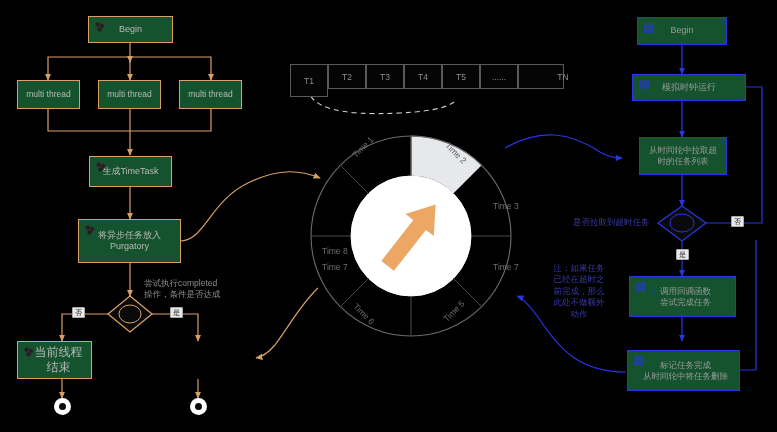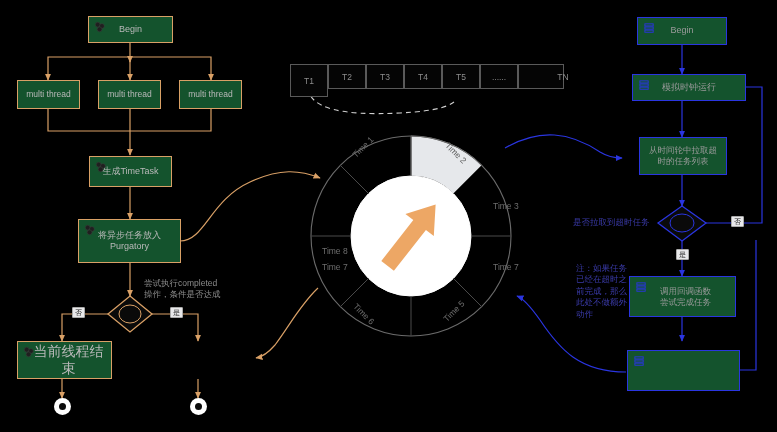--- a/index.html
+++ b/index.html
@@ -162,21 +162,21 @@
     <span class="lbl" style="white-space:pre-line;">将异步任务放入
 Purgatory</span>
   </div>
 
   <div class="freetext" style="left:144px;top:278px;white-space:pre-line;">尝试执行completed
 操作，条件是否达成</div>
 
   <div class="badge" style="left:72px;top:307px;">否</div>
   <div class="badge" style="left:170px;top:307px;">是</div>
 
-  <div class="node orange" style="left:17px;top:341px;width:95px;height:38px;font-size:14px;">
+  <div class="node orange" style="left:17px;top:341px;width:75px;height:38px;font-size:12px;">
     <svg class="ico" viewBox="0 0 14 13">
       <circle cx="4" cy="4" r="2.6" fill="#1f1f1f" stroke="#3a3a3a" stroke-width=".6"></circle>
       <circle cx="8.5" cy="5.5" r="2.6" fill="#1f1f1f" stroke="#3a3a3a" stroke-width=".6"></circle>
       <circle cx="6" cy="9" r="2.6" fill="#1f1f1f" stroke="#3a3a3a" stroke-width=".6"></circle>
     </svg>
     <span class="lbl" style="padding-left:12px;">当前线程结束</span>
   </div>
 
 
   <div class="endcircle" style="left:54px;top:398px;">
@@ -226,21 +226,21 @@
   <div class="node blue" style="left:639px;top:137px;width:88px;height:38px;font-size:8.5px;">
     <span class="lbl" style="white-space:pre-line;">从时间轮中拉取超
 时的任务列表</span>
   </div>
 
   <div class="freetext blue" style="left:573px;top:217px;">是否拉取到超时任务</div>
 
   <div class="badge" style="left:731px;top:216px;">否</div>
   <div class="badge" style="left:676px;top:249px;">是</div>
 
-  <div class="freetext blue" style="left:576px;top:263px;white-space:pre-line;text-align:left;width:62px;">注：如果任务
+  <div class="freetext blue" style="left:548px;top:263px;white-space:pre-line;text-align:center;width:62px;">注：如果任务
 已经在超时之
 前完成，那么
 此处不做额外
 动作</div>
 
   <div class="node blue" style="left:629px;top:276px;width:107px;height:41px;font-size:8.5px;">
     <svg class="ico" viewBox="0 0 14 13">
       <rect x="2" y="2" width="9" height="2.3" fill="none" stroke="#2a35e0" stroke-width="1"></rect>
       <rect x="2" y="5.4" width="9" height="2.3" fill="none" stroke="#2a35e0" stroke-width="1"></rect>
       <rect x="2" y="8.8" width="9" height="2.3" fill="none" stroke="#2a35e0" stroke-width="1"></rect>
@@ -248,15 +248,17 @@
     <span class="lbl" style="white-space:pre-line;padding-left:10px;">调用回调函数
 尝试完成任务</span>
   </div>
 
   <div class="node blue" style="left:627px;top:350px;width:113px;height:41px;font-size:8.5px;">
     <svg class="ico" viewBox="0 0 14 13">
       <rect x="2" y="2" width="9" height="2.3" fill="none" stroke="#2a35e0" stroke-width="1"></rect>
       <rect x="2" y="5.4" width="9" height="2.3" fill="none" stroke="#2a35e0" stroke-width="1"></rect>
       <rect x="2" y="8.8" width="9" height="2.3" fill="none" stroke="#2a35e0" stroke-width="1"></rect>
     </svg>
+    <span class="lbl" style="white-space:pre-line;padding-left:8px;">标记任务完成
+从时间轮中将任务删除</span>
   </div>
 
 </div>
 
 </body></html>

